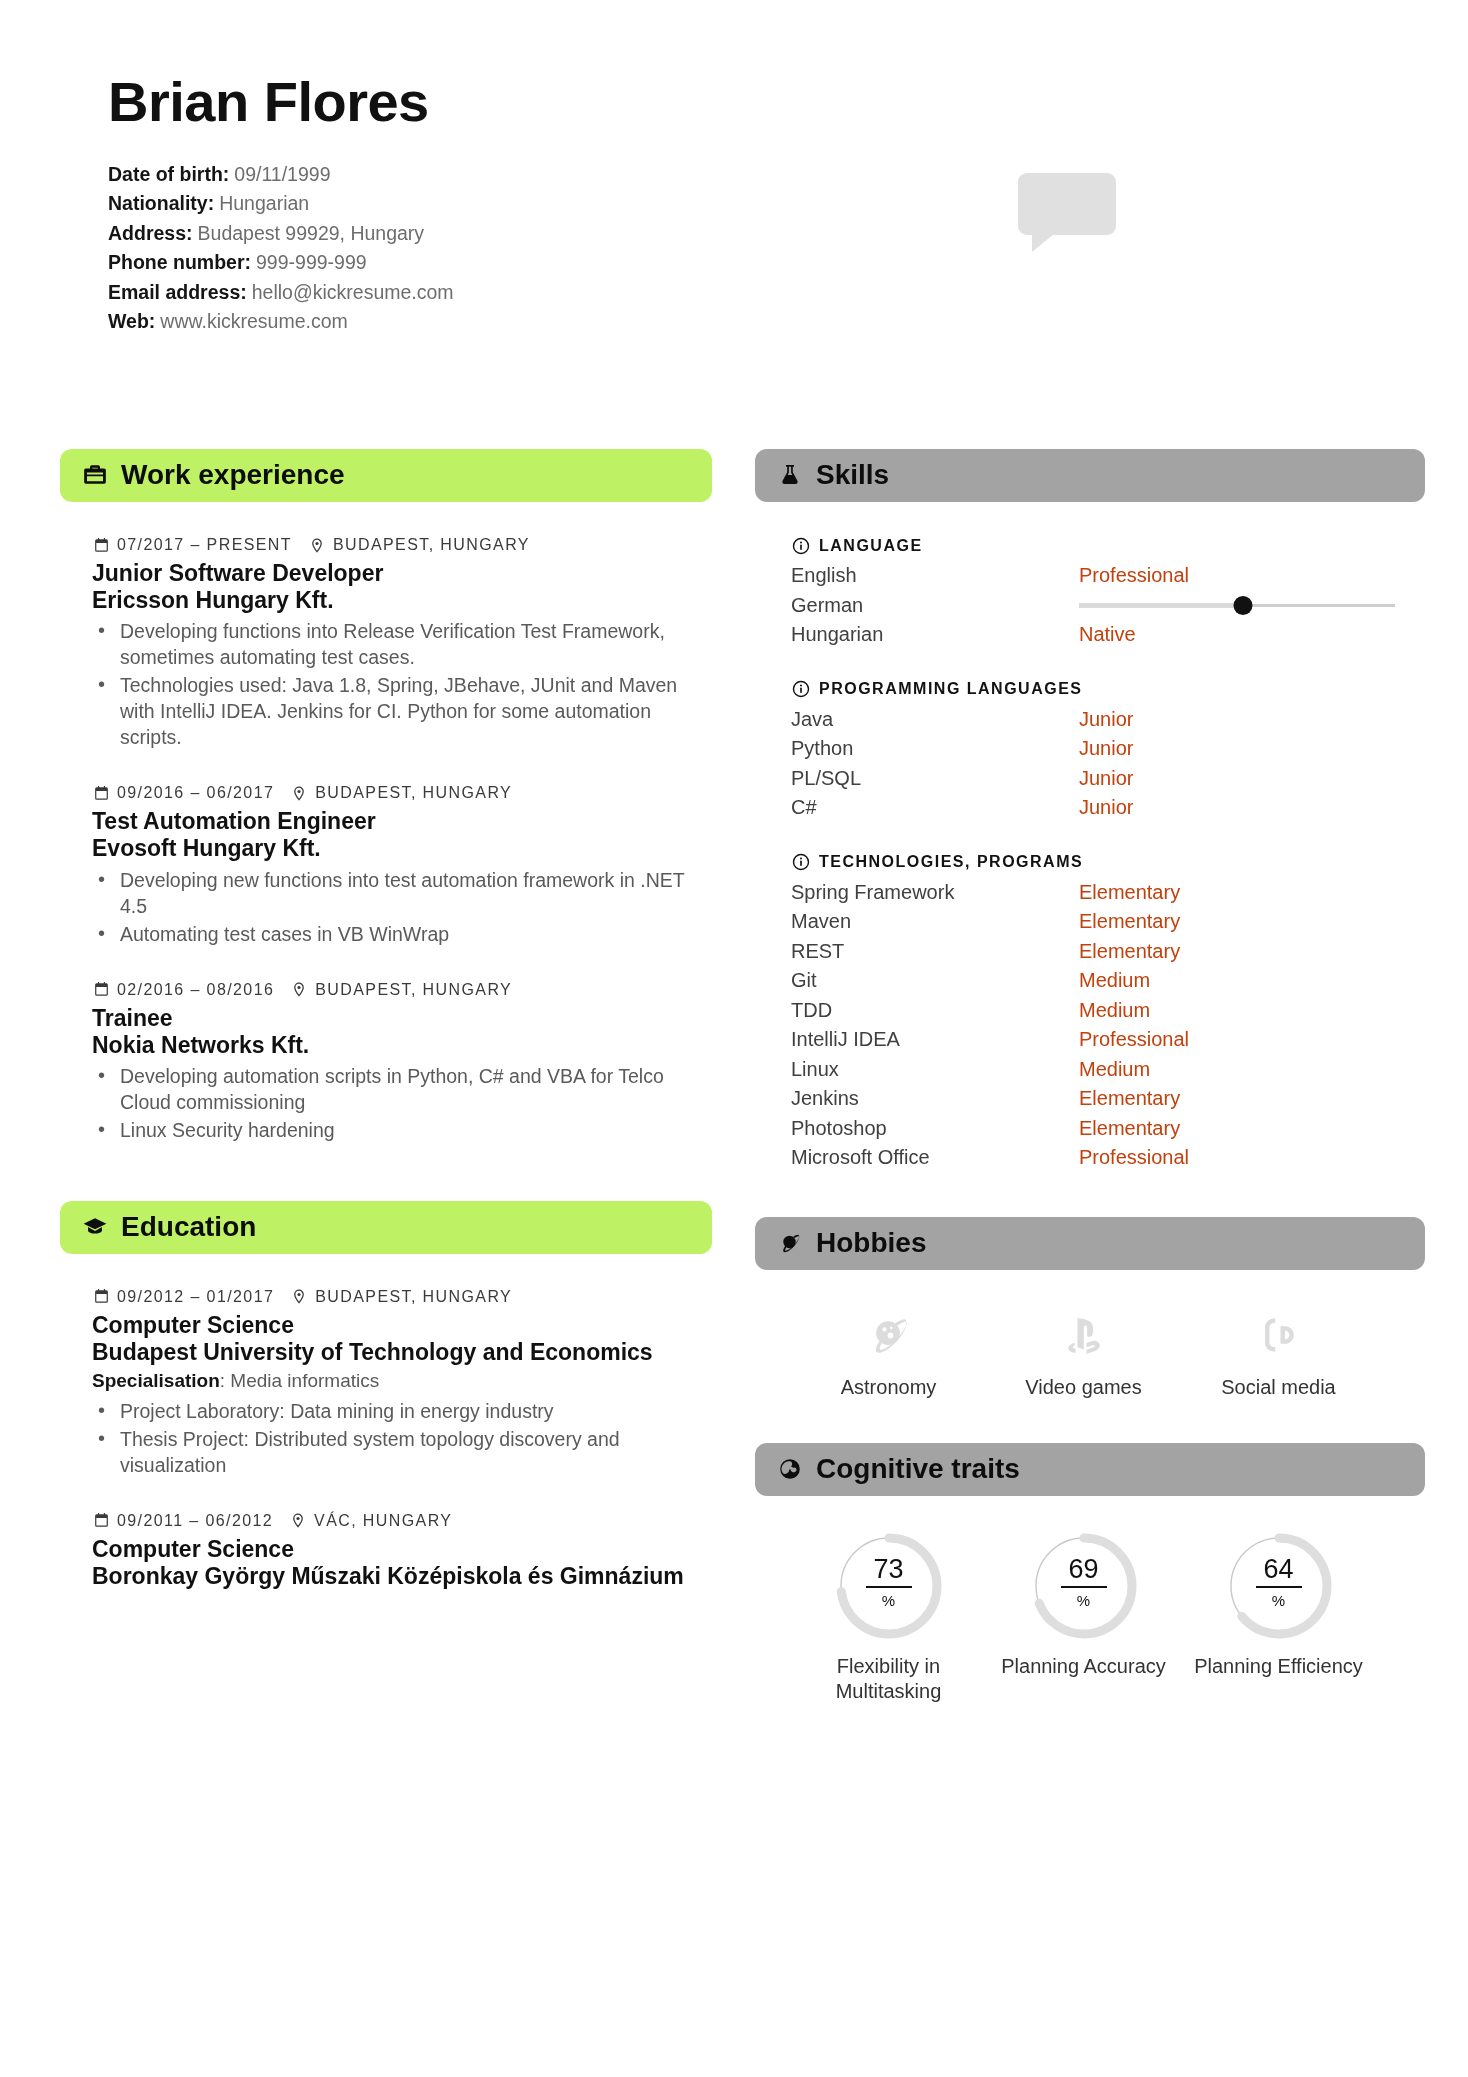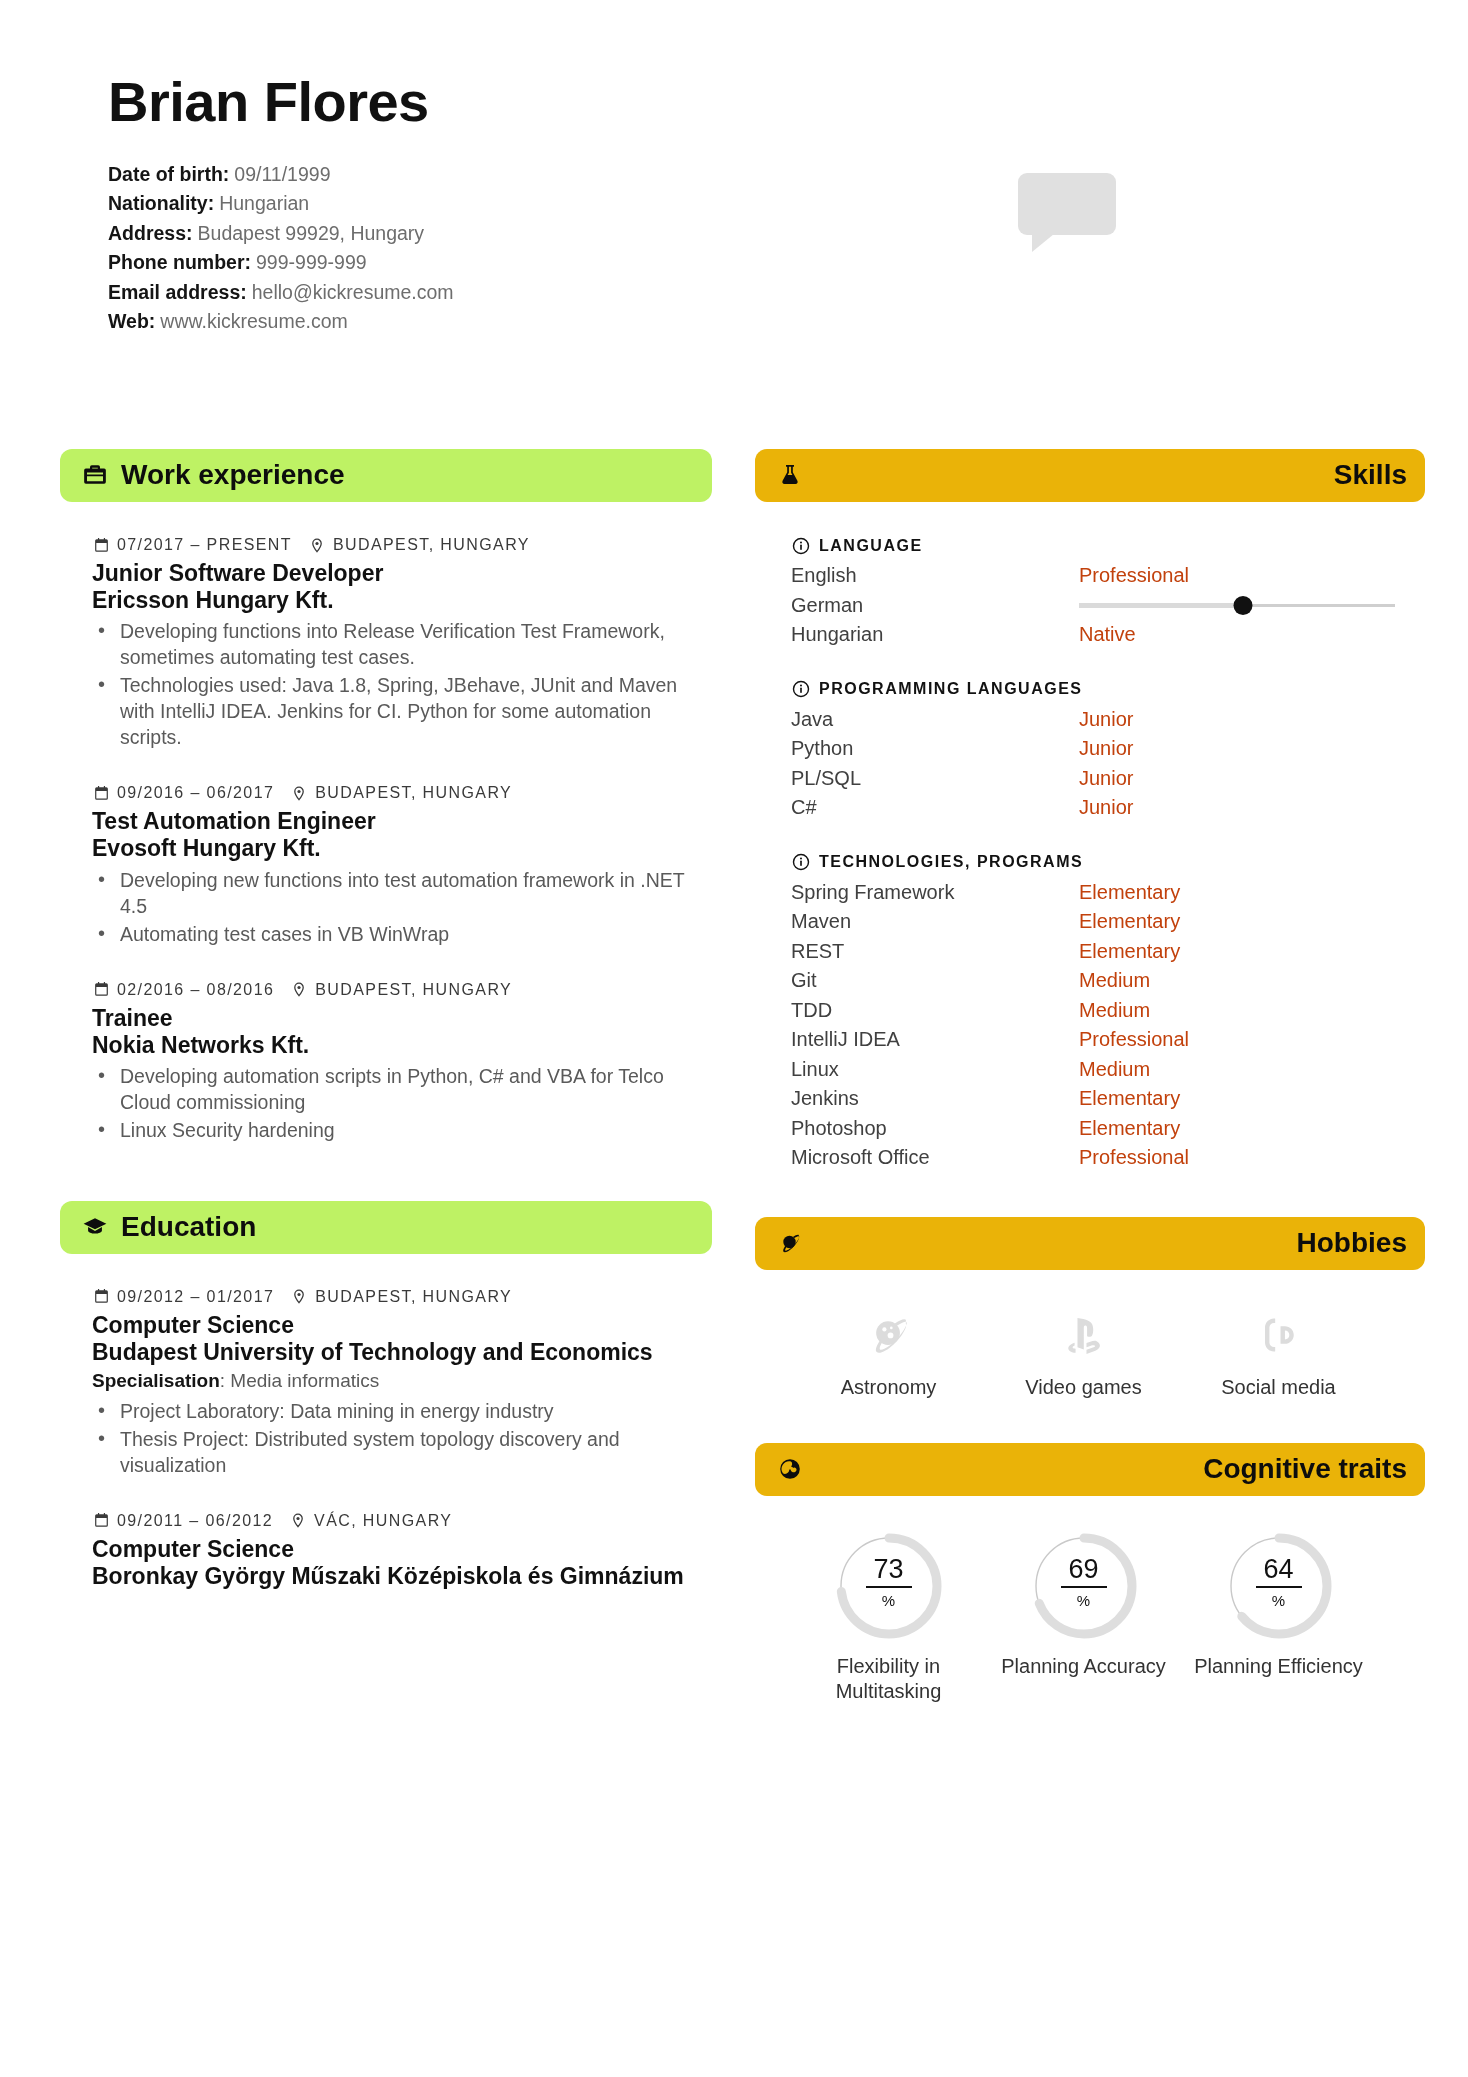--- a/index.html
+++ b/index.html
@@ -95,21 +95,21 @@
   .sec-head {
     position: relative;
     border-radius: 12px;
     padding: 12px 18px 13px 22px;
     display: flex;
     align-items: center;
     gap: 13px;
     margin-bottom: 34px;
   }
   .sec-head.light { background: #bef264; width: 612px; }
-  .sec-head.dark  { background: #eab308; width: 630px; justify-content: space-between; }
+  .sec-head.dark  { background: #a3a3a3; width: 630px; }
   .sec-head::after {
     content: "";
     position: absolute;
     left: 48px;
     bottom: -25px;
     width: 0; height: 0;
     border-left: 0 solid transparent;
     border-right: 34px solid transparent;
     border-top: 26px solid inherit;
   }

